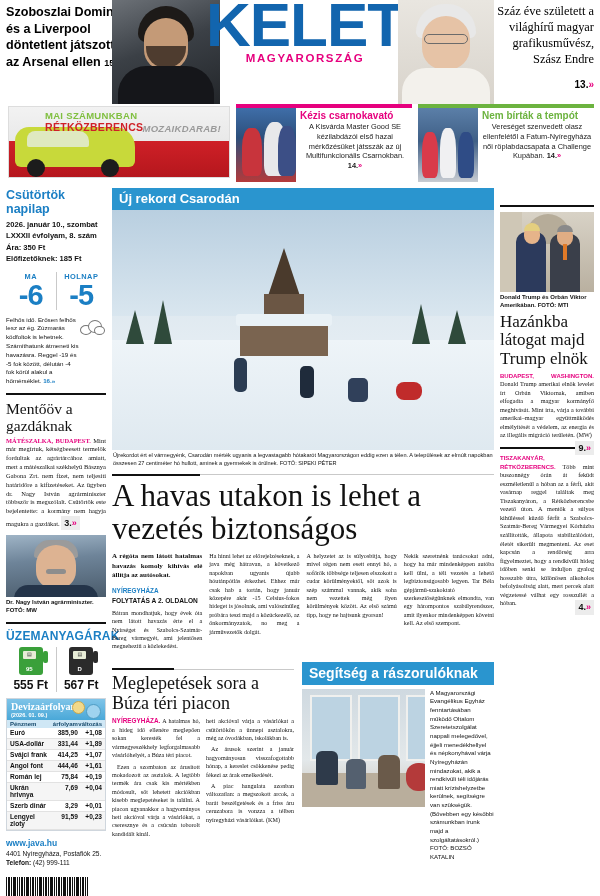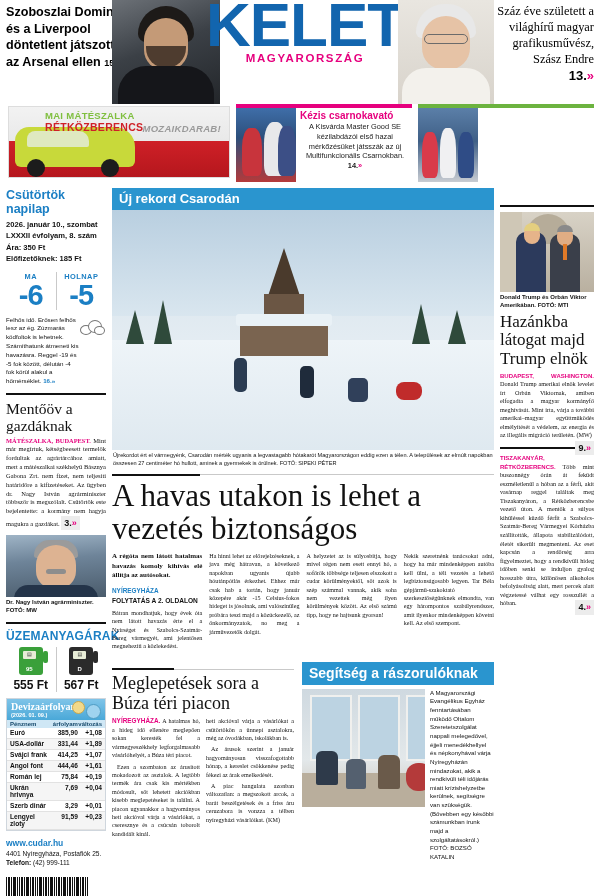--- a/index.html
+++ b/index.html
@@ -19,21 +19,21 @@
     position: absolute; left: 6px; top: 4px; width: 122px;
     font-family: "Liberation Sans", sans-serif;
     font-weight: bold; font-size: 12.6px; line-height: 1.33; color: #000;
   }
   .promo-left .pg { display:inline-block; font-size: 9px; margin-top: 3px; }
   .promo-right {
     position: absolute; right: 6px; top: 4px; width: 110px; text-align: right;
     font-family: "Liberation Serif", serif;
     font-size: 12.4px; line-height: 1.28; color: #000;
   }
-  .promo-right .pg { display:block; font-family:"Liberation Sans",sans-serif; font-weight:bold; font-size: 13px; margin-top: 0; }
+  .promo-right .pg { display:block; font-family:"Liberation Sans",sans-serif; font-weight:bold; font-size: 10px; margin-top: 11px; }
   .arrow { color: #e6007e; font-weight: bold; }
   .arrow.blue { color: #1b7fc4; }
 
   .headshot-l {
     position: absolute; left: 112px; top: 0; width: 108px; height: 104px;
     background: linear-gradient(160deg,#6c7177 0%,#3b4046 45%,#23262a 100%);
     overflow: hidden;
   }
   .headshot-l .hair { position:absolute; left:26px; top:6px; width:56px; height:36px; background:#1d1a18; border-radius:28px 28px 8px 8px; }
   .headshot-l .face { position:absolute; left:32px; top:18px; width:44px; height:52px; background:#c49a77; border-radius:22px 22px 20px 20px; }
@@ -265,21 +265,21 @@
   </div>
 
   <div class="bannerrow">
 
     <div class="ad-car">
       <div class="car-body"></div>
         <div class="car-win"></div>
       <div class="car-w1"></div>
         <div class="car-w2"></div>
       <div class="l1">
-        <span>MAI MÁTÉSZALKA </span><b>RÉTKÖZBERENCS</b>
+        <span>MAI SZÁMUNKBAN </span><b>RÉTKÖZBERENCS</b>
       </div>
       <div class="l2">MOZAIKDARAB!</div>
     </div>
 
     <div class="teaser" id="teaser-handball">
       <div class="tbar"></div>
       <div class="tpic pic-handball">
         <div class="sportfig" style="left:6px;top:20px;width:20px;height:48px;background:#c8343c;"></div>
         <div class="sportfig" style="left:28px;top:14px;width:22px;height:54px;background:#e8e8ea;"></div>
         <div class="sportfig" style="left:42px;top:18px;width:18px;height:50px;background:#3c4f86;"></div>
@@ -292,20 +292,27 @@
         </div>
       </div>
     </div>
 
     <div class="teaser" id="teaser-volley">
       <div class="tbar"></div>
       <div class="tpic pic-volley">
         <div class="sportfig" style="left:4px;top:24px;width:16px;height:46px;background:#d93b4a;"></div>
         <div class="sportfig" style="left:22px;top:20px;width:16px;height:50px;background:#f0f0f2;"></div>
         <div class="sportfig" style="left:40px;top:24px;width:16px;height:46px;background:#2f4c86;"></div>
+      </div>
+      <div class="t-text">
+        <div class="ttitle">Nem bírták a tempót</div>
+        <div class="tbody">
+          <span>Vereséget szenvedett olasz ellenfelétől a Fatum-Nyíregyháza női röplabdacsapata a Challenge Kupában.</span>
+          <b>14.</b><span class="arrow">»</span>
+        </div>
       </div>
     </div>
   </div>
 
   <div class="main">
 
     <div class="rail">
 
       <div class="rail-h">Csütörtök napilap</div>
       <div class="rail-meta">
@@ -422,21 +429,21 @@
             <span class="fx-r">3,29</span>
             <span class="fx-c">+0,01</span>
         </div>
         <div class="fxrow">
           <span class="fx-n">Lengyel zloty</span>
             <span class="fx-r">91,59</span>
             <span class="fx-c">+0,23</span>
         </div>
       </div>
 
-      <div class="site">www.cudar.hu</div>
+      <div class="site">www.java.hu</div>
       <div class="addr">
         <div>4401 Nyíregyháza, Postafiók 25.</div>
         <div><b>Telefon:</b> <span>(42) 999-111</span></div>
       </div>
       <div class="barcode">
         <i></i>
           <i style="width:2px"></i>
           <i></i>
           <i style="width:3px"></i>
           <i></i>

